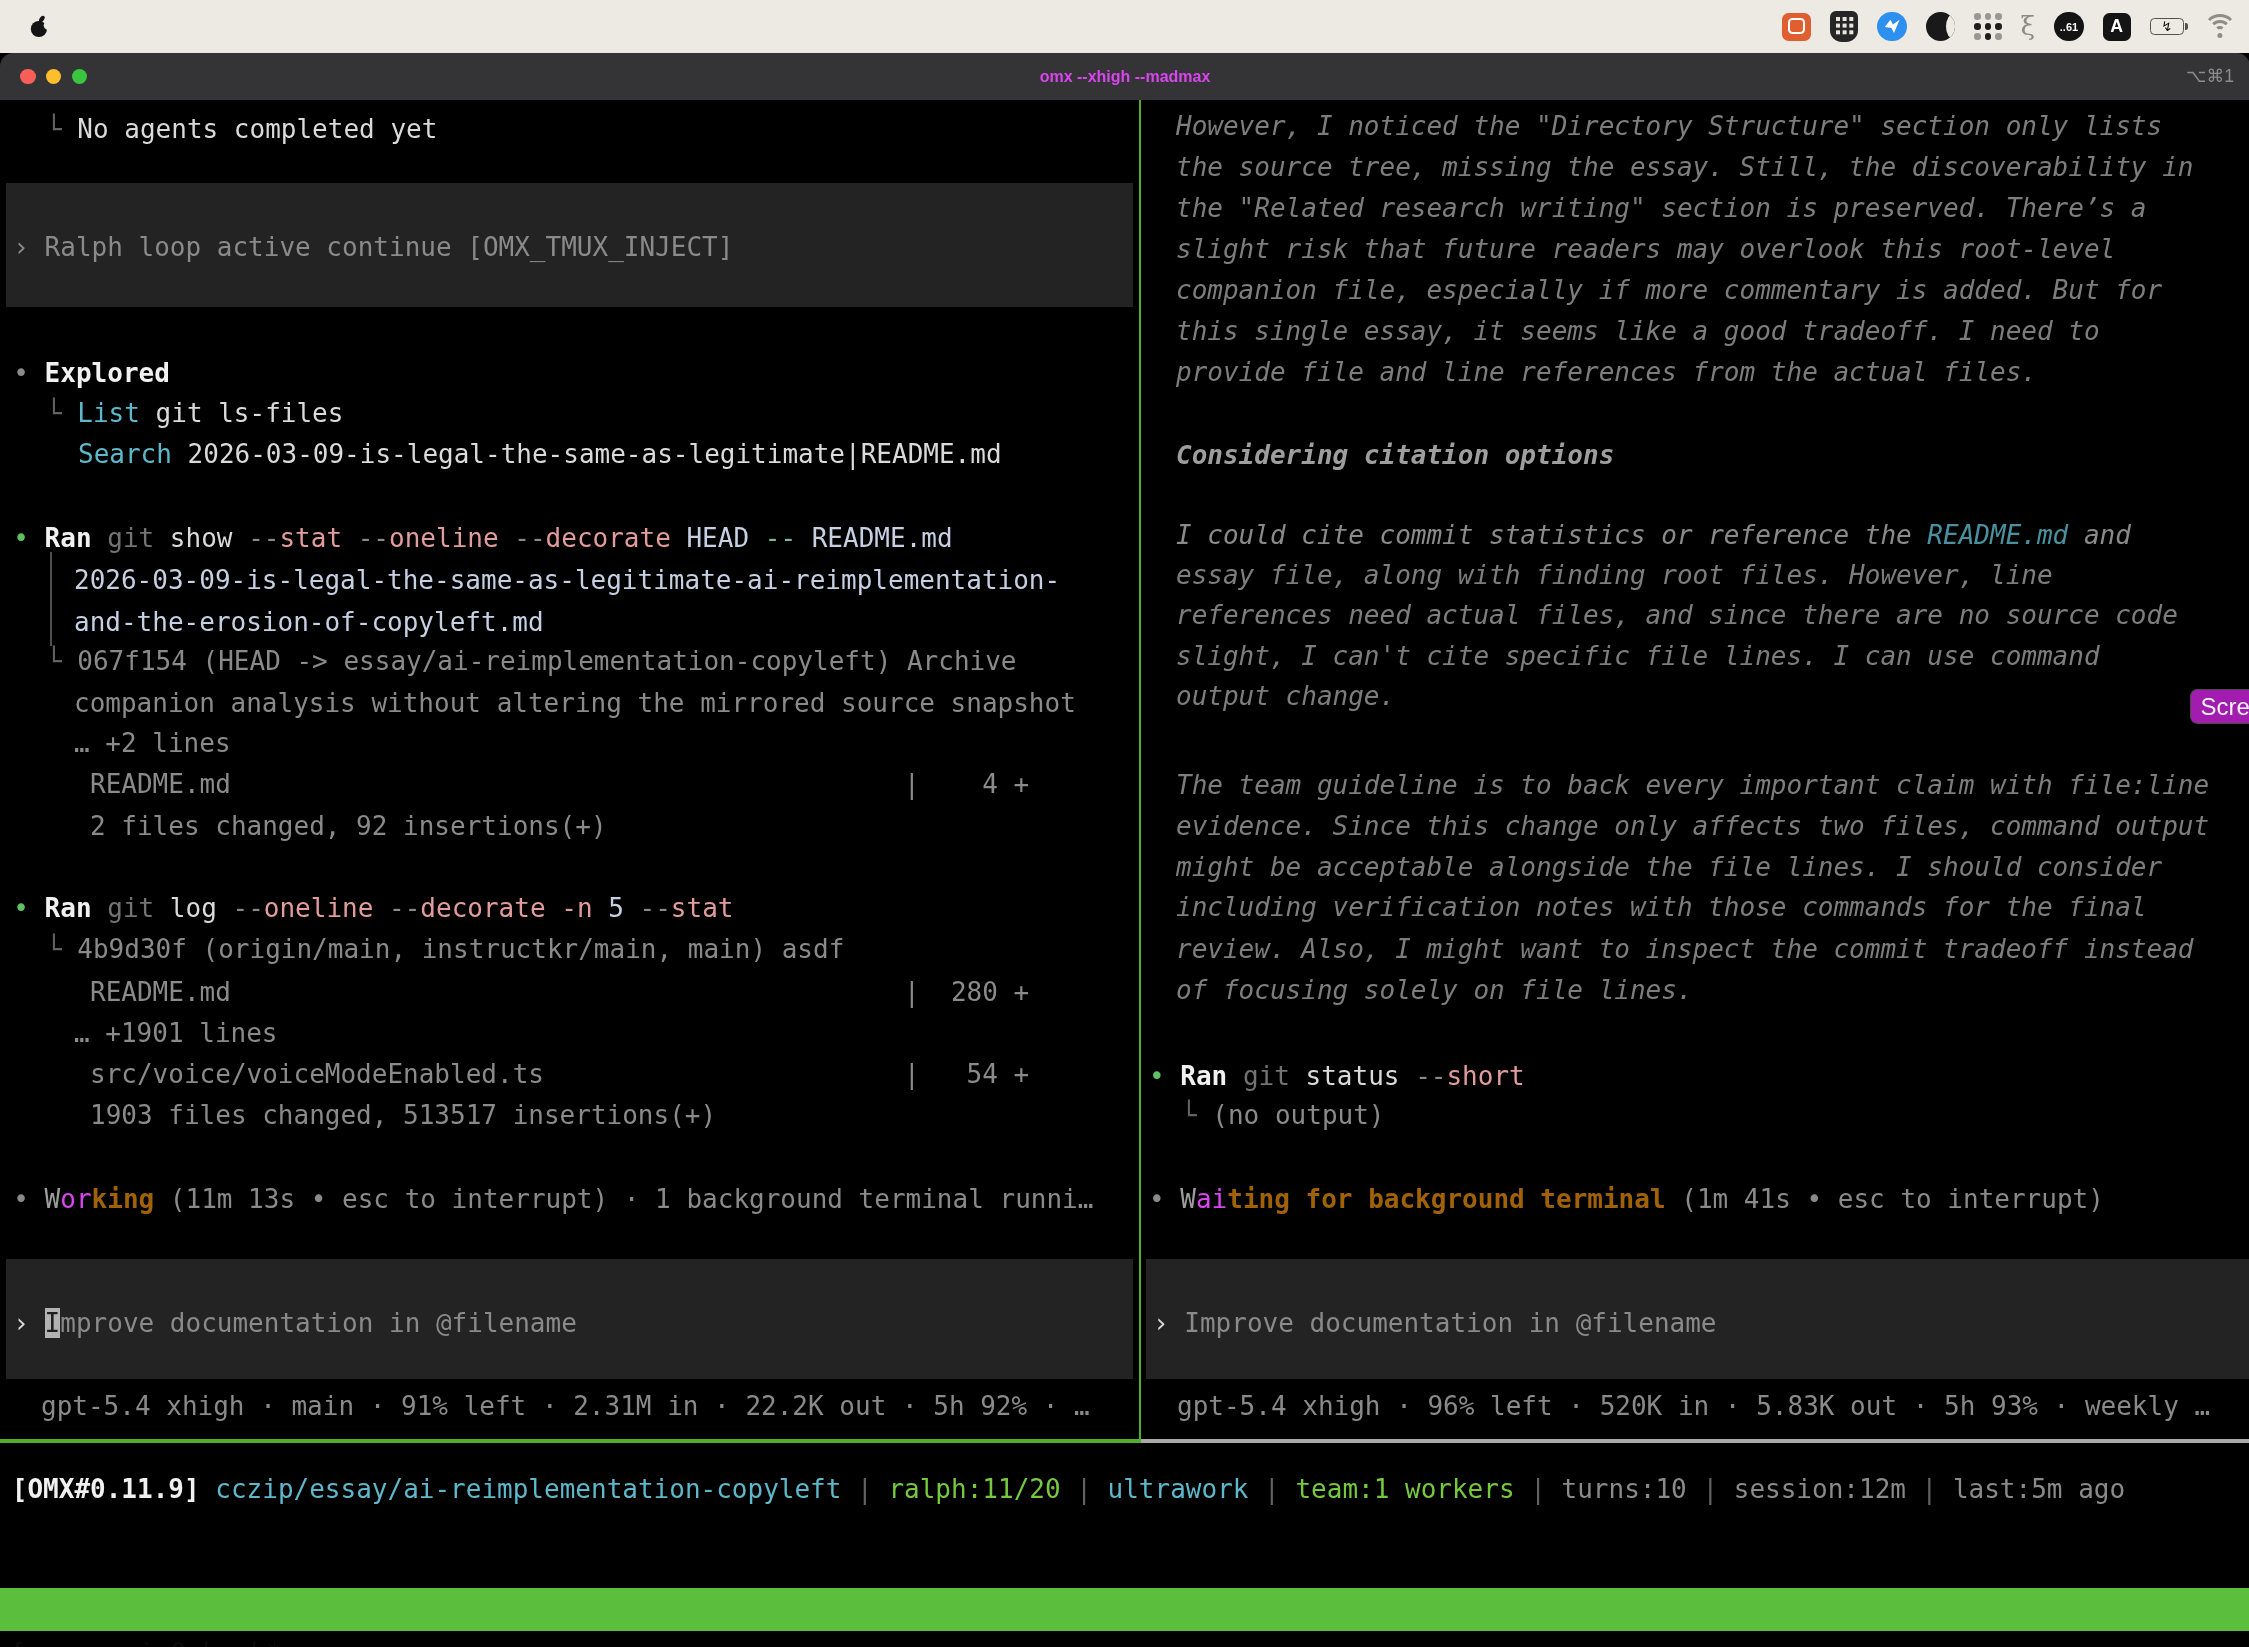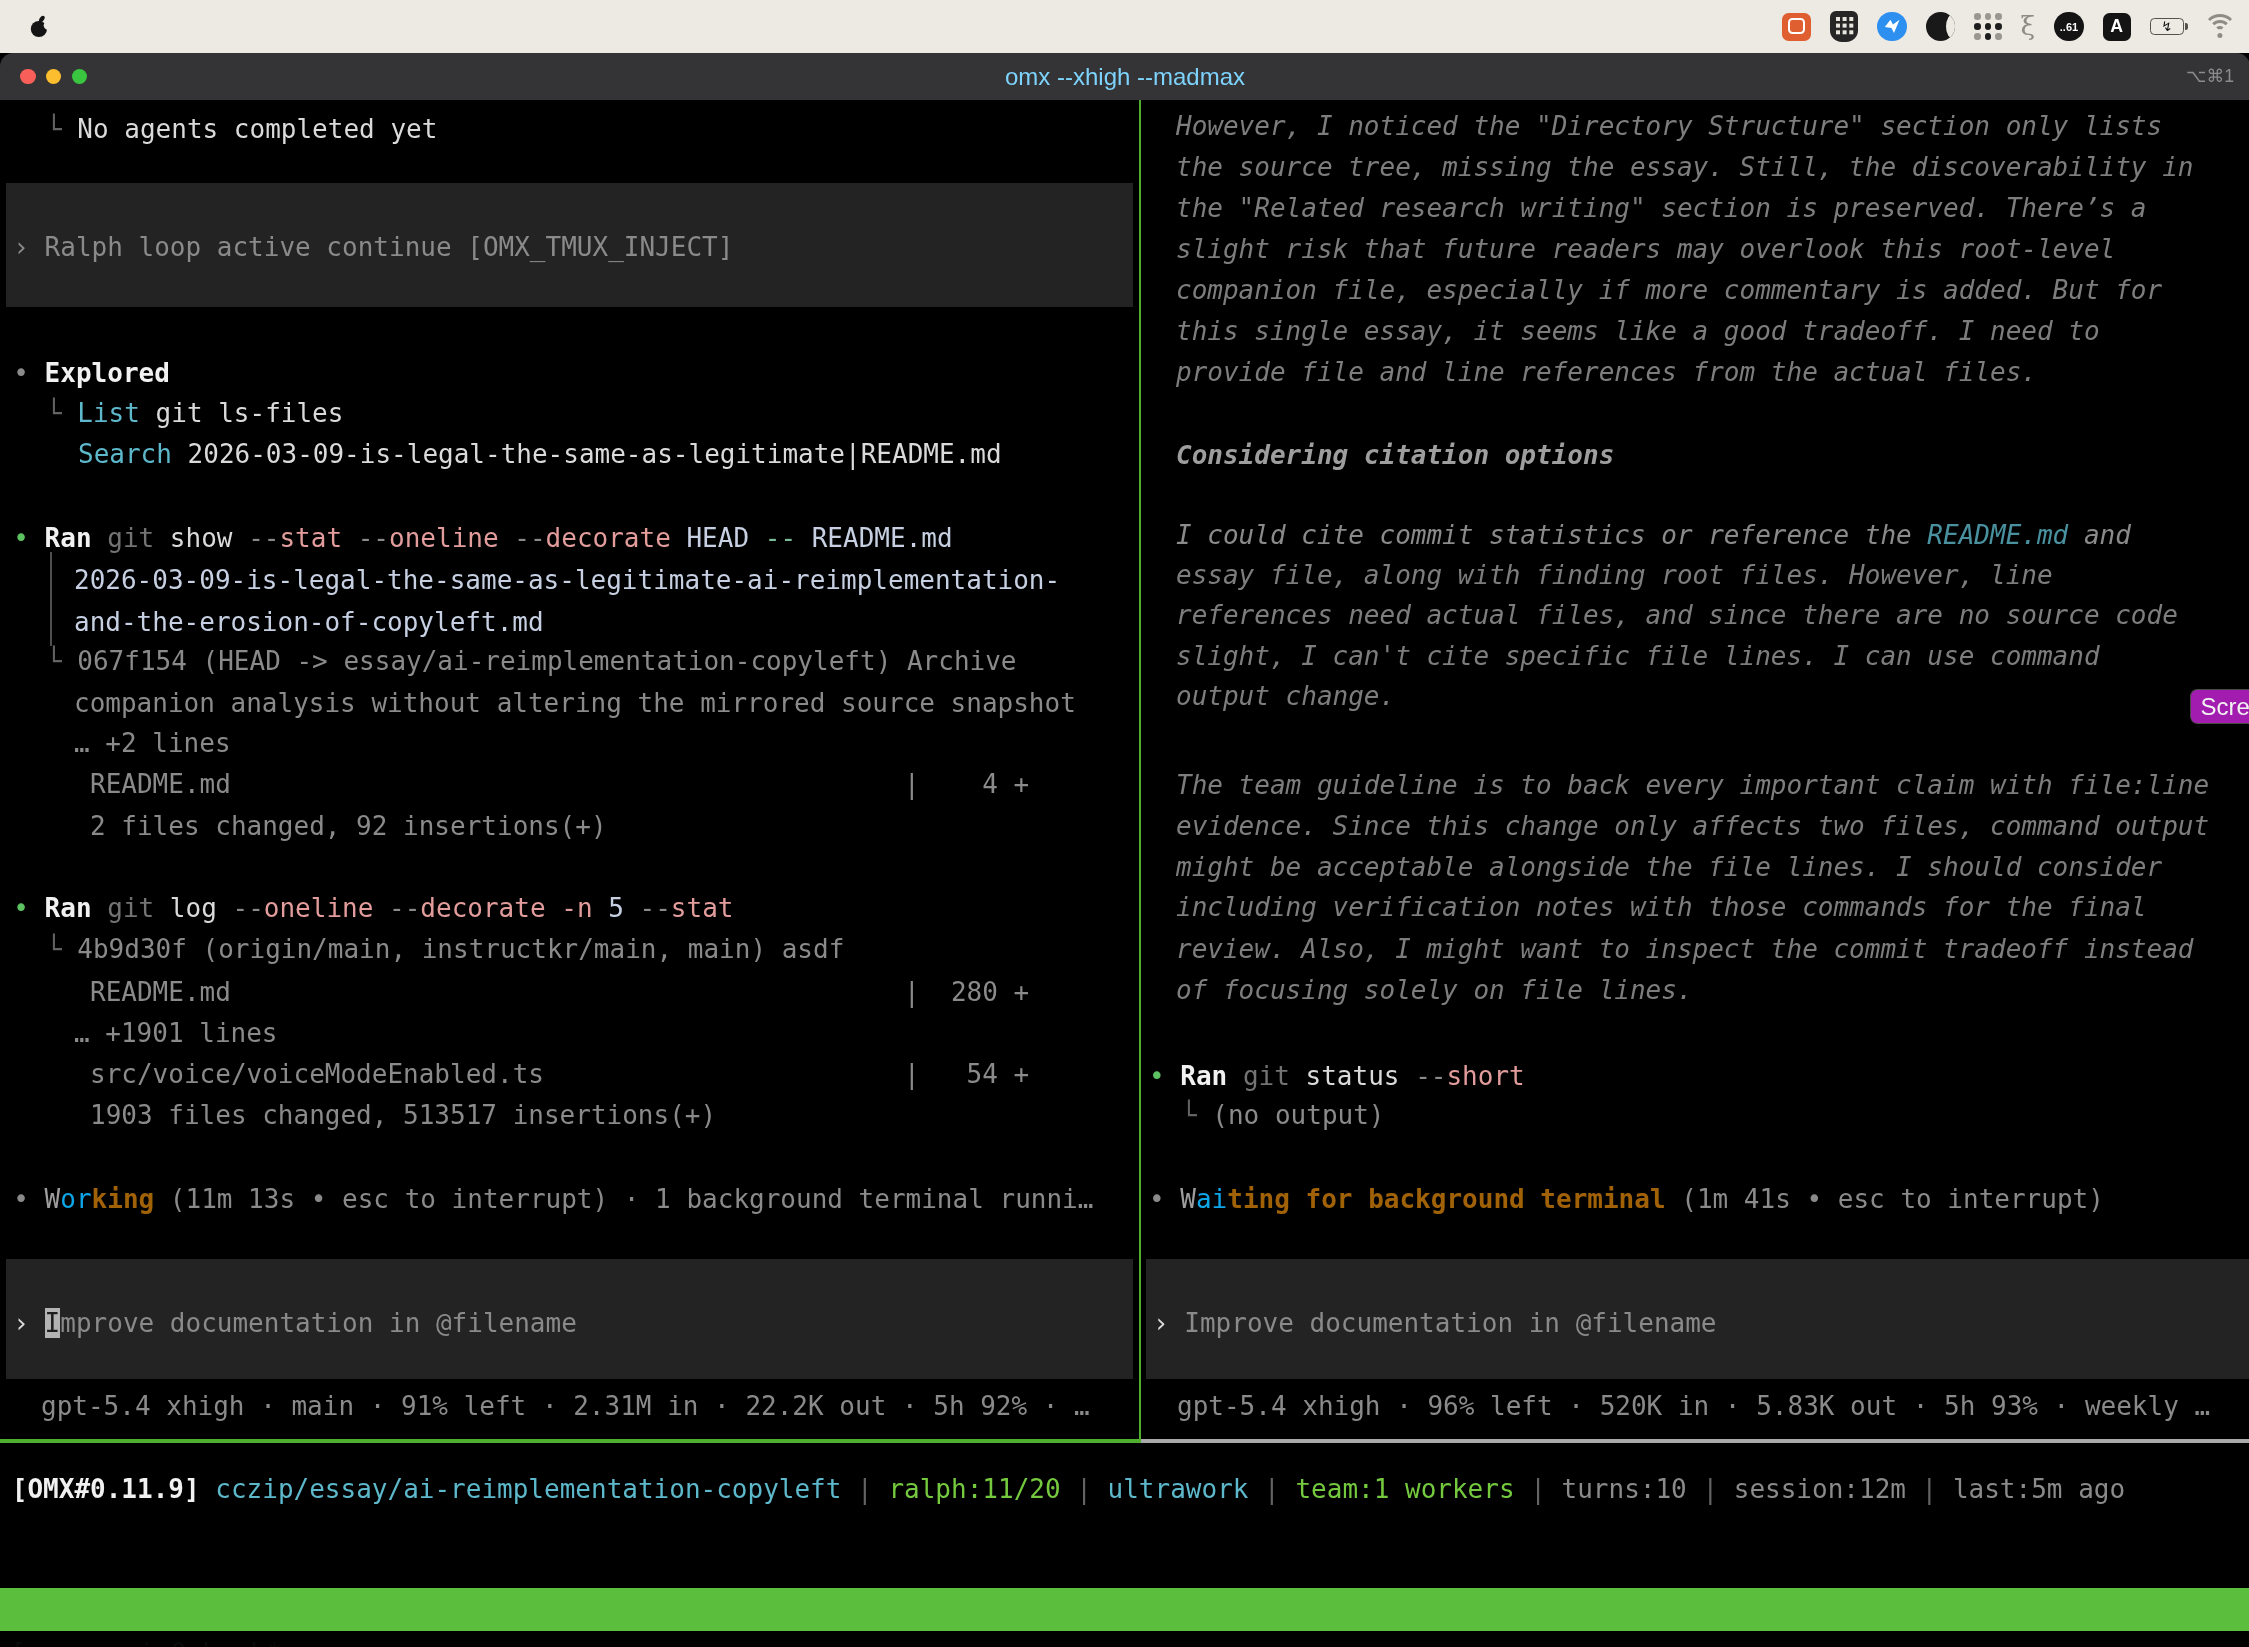--- a/index.html
+++ b/index.html
@@ -46,21 +46,21 @@
   .wifi .a3 { width:10.3px; height:10.3px; top:11.8px; }
   .wifi .dot { position:absolute; left:50%; transform:translateX(-50%); top:18.5px; width:5.2px; height:5.2px;
                border-radius:50%; background:#8f8c85; }
 
   
   .window { position:absolute; top:53px; left:0; width:2250px; height:1594px; background:#000;
             border-radius:13.3px 13.3px 0 0; overflow:hidden; }
   .titlebar { position:absolute; top:0; left:0; width:100%; height:47px; background:#343336;
               display:flex; align-items:center; justify-content:center;
               font-family:"Liberation Sans", sans-serif; }
-  .title { color:#7dd3fc; font-weight:normal; font-size:24px; }
+  .title { color:#d946ef; font-weight:bold; font-size:16px; }
   .tlights { position:absolute; left:20px; top:15.5px; display:flex; gap:10.3px; }
   .tlights i { width:15.5px; height:15.5px; border-radius:50%; }
   .shortcut { position:absolute; right:16px; top:13.3px; color:#8c8c8c; font-size:17.7px; }
 
   
   .row { position:absolute; white-space:pre; font-size:26px; line-height:31px; color:#dadada; }
   .it { font-style:italic; color:#7d7d7d; }
   .gh { font-style:italic; color:#9e9e9e; font-weight:bold; }
   .box { position:absolute; background:#232323; }
   .c-bw { color:#f1f1f1; font-weight:bold; }
@@ -69,21 +69,21 @@
   .c-g  { color:#8a8a8a; }
   .c-dg { color:#636363; }
   .c-cy { color:#5cb8ca; }
   .c-te { color:#49919f; }
   .c-bl { color:#737373; }
   .c-sa { color:#e29c9c; }
   .c-gt { color:#79bd9b; }
   .c-gr { color:#5cc261; }
   .c-lg { color:#74c93e; }
   .c-sh1 { color:#9d9d9d; }
-  .c-sh2 { color:#0ea5e9; }
+  .c-sh2 { color:#d946ef; }
   .c-shb { color:#a16207; font-weight:bold;text-align:center; }
   .c-cur { background:#b3b3b3; color:#1e1e1e; }
 
   .vline { position:absolute; background:#4f4f4f; }
   .divider { position:absolute; left:1139px; top:100px; width:2.2px; height:1342px; background:#4fae2e; }
   .hborder-l { position:absolute; left:0; top:1439px; width:1141px; height:3.7px; background:#4fae2e; }
   .hborder-r { position:absolute; left:1141px; top:1439px; width:1109px; height:3.7px; background:#a9a9a9; }
 
   .tmuxbar { position:absolute; left:0; top:1589px; width:2250px; height:43px; background:#5cbe3d;
              color:#0b0b0b; font-size:26.6px; line-height:43px; white-space:pre; }

